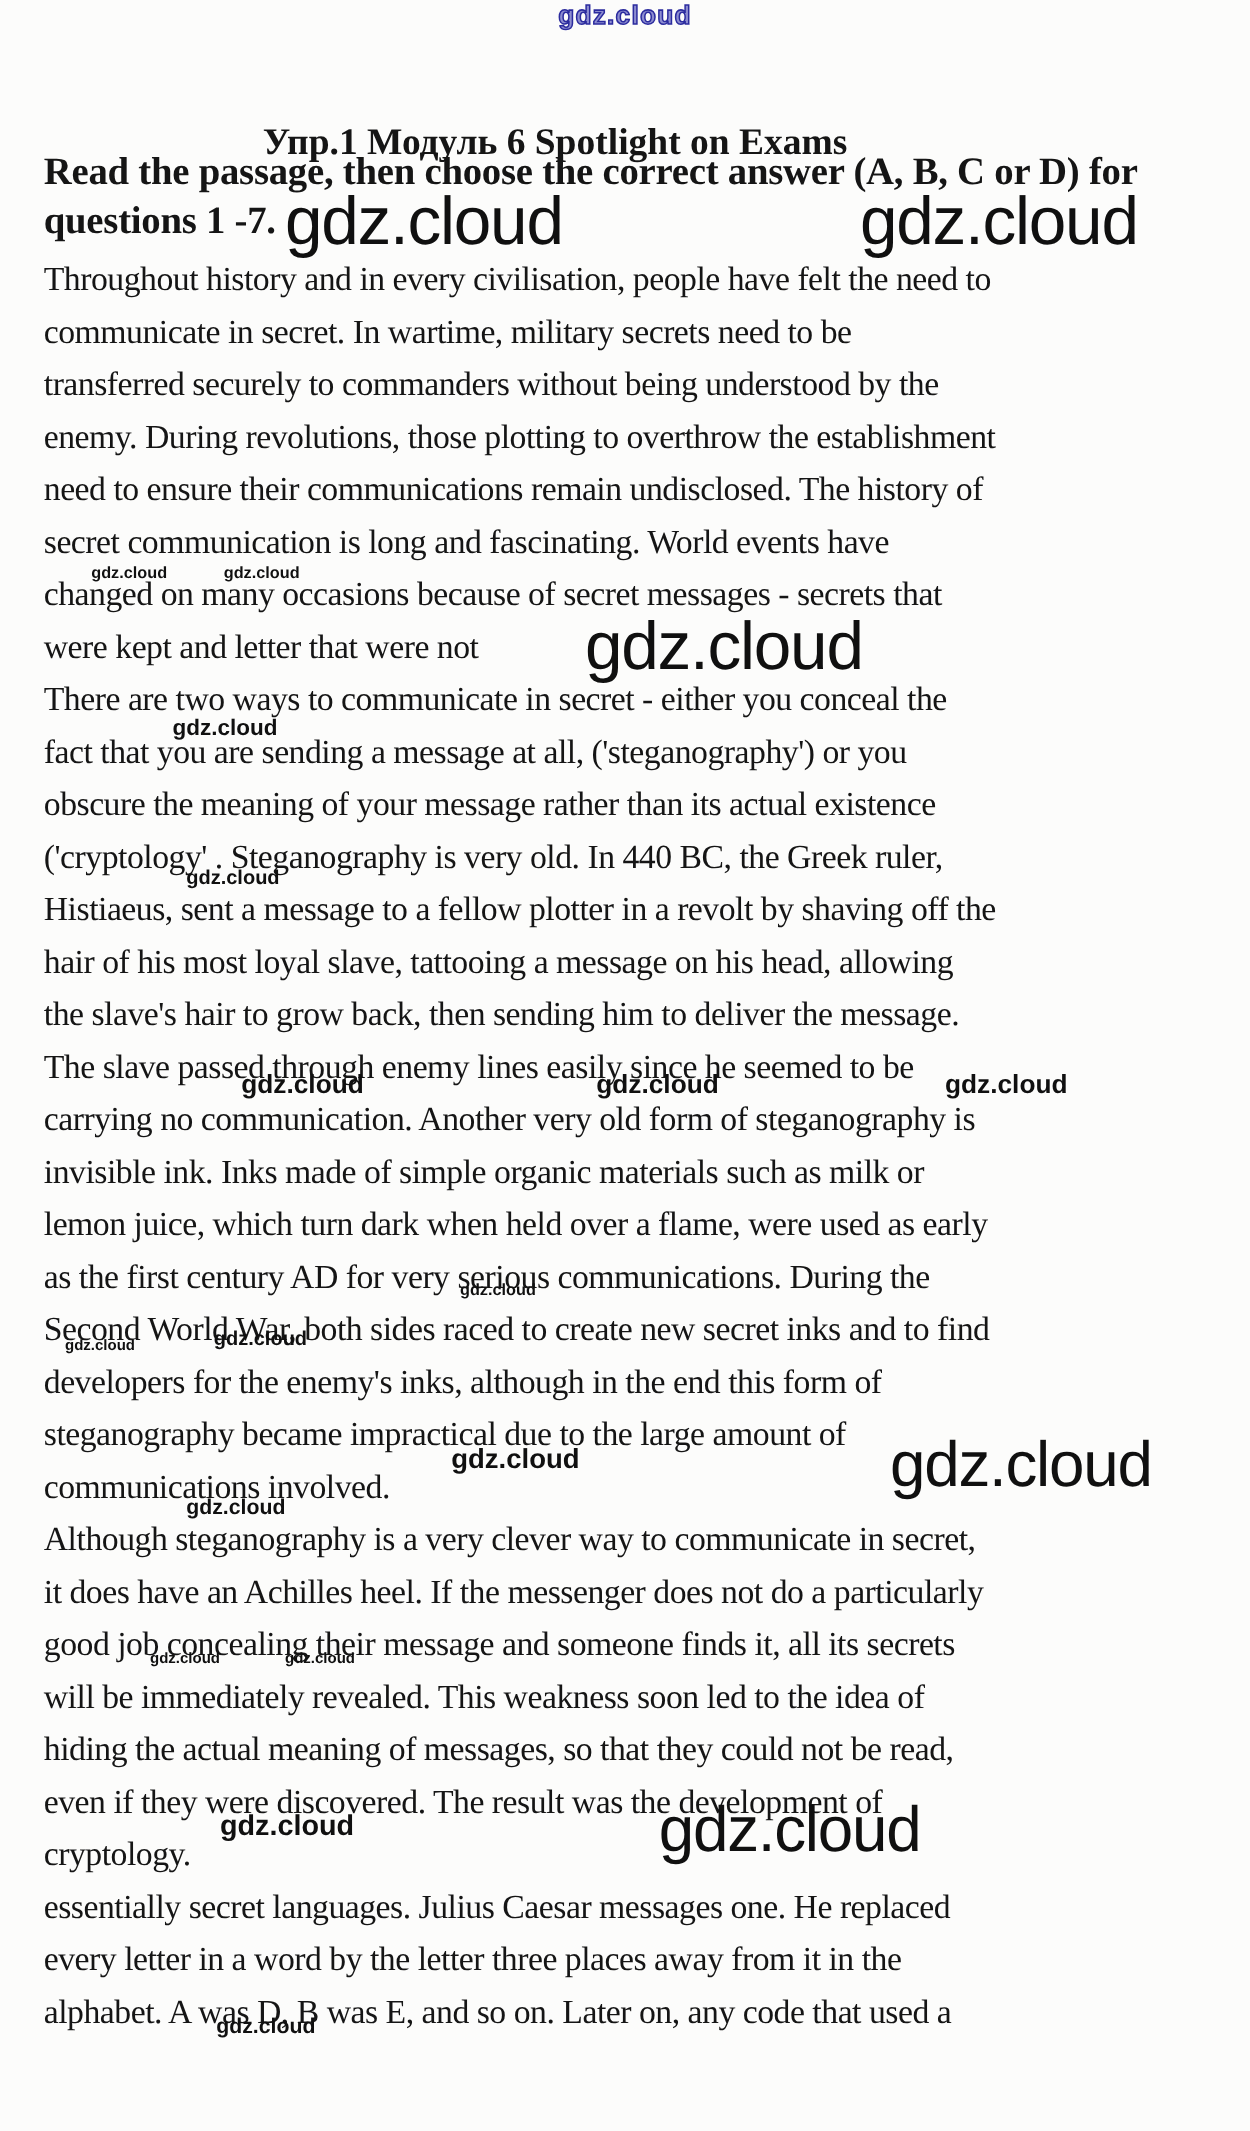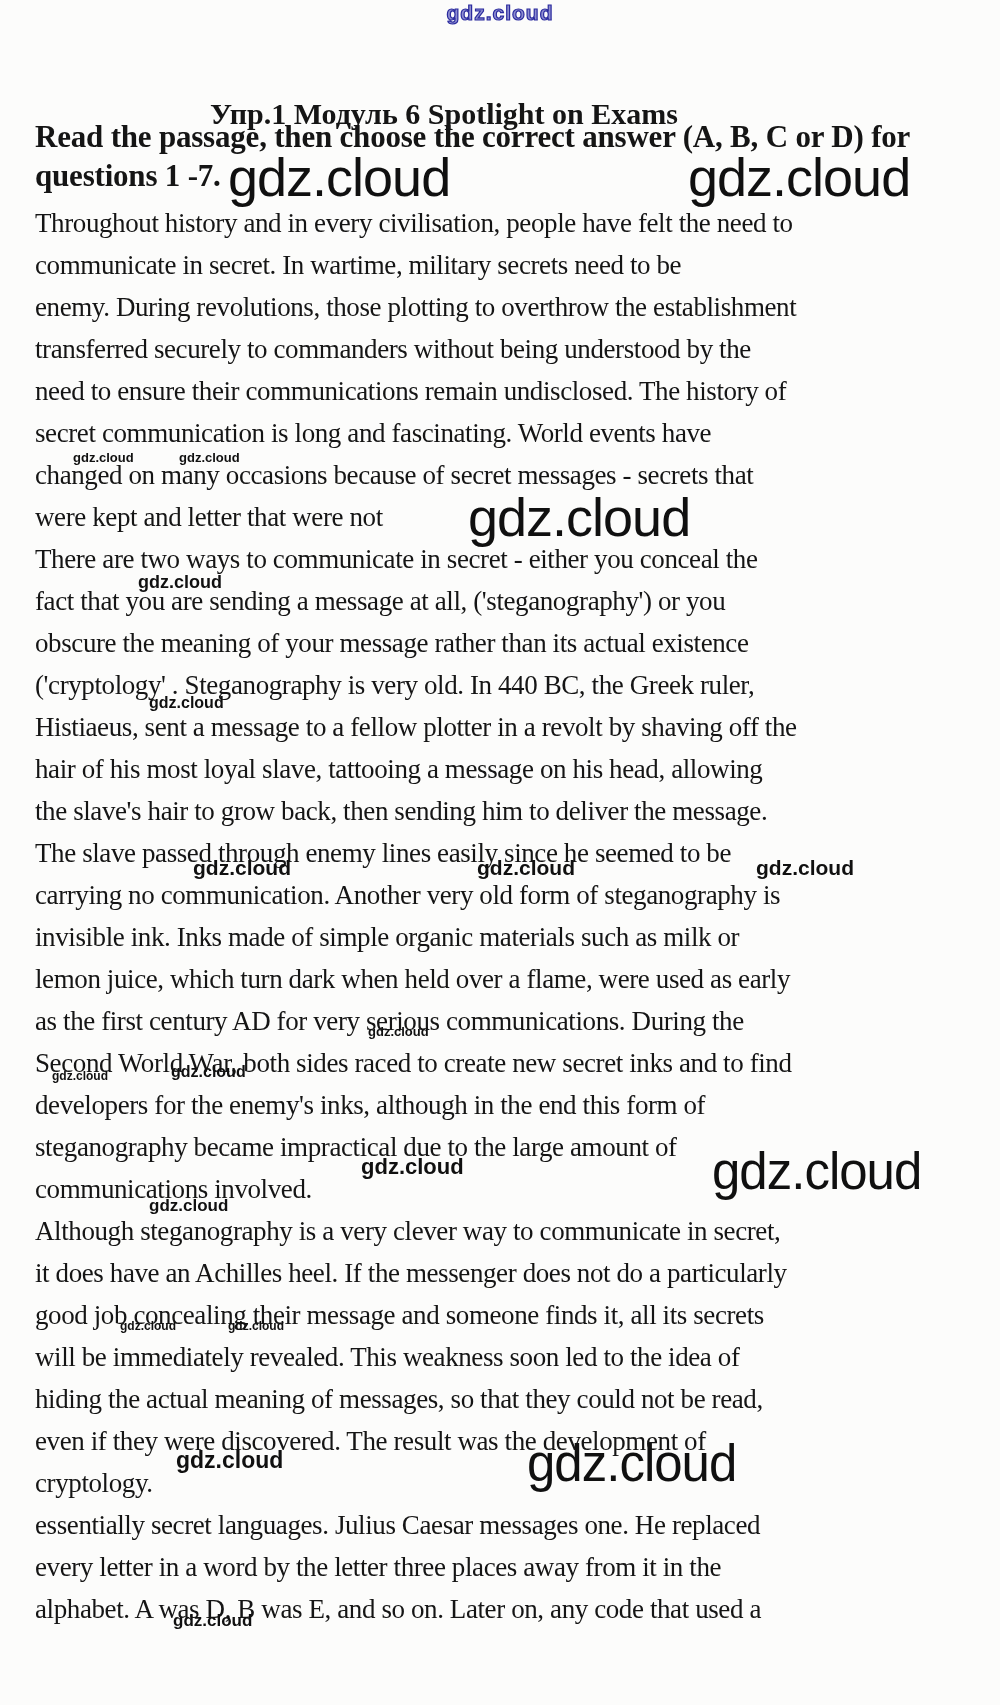--- a/index.html
+++ b/index.html
@@ -61,22 +61,22 @@
   <div class="doc-title">Упр.1 Модуль 6 Spotlight on Exams</div>
 
   <div class="instruction">
     <div>Read the passage, then choose the correct answer (A, B, C or D) for</div>
     <div>questions 1 -7.</div>
   </div>
 
   <div class="passage">
     <div class="pline">Throughout history and in every civilisation, people have felt the need to</div>
     <div class="pline">communicate in secret. In wartime, military secrets need to be</div>
+    <div class="pline">transferred securely to commanders without being understood by the</div>
     <div class="pline">enemy. During revolutions, those plotting to overthrow the establishment</div>
-    <div class="pline">transferred securely to commanders without being understood by the</div>
     <div class="pline">need to ensure their communications remain undisclosed. The history of</div>
     <div class="pline">secret communication is long and fascinating. World events have</div>
     <div class="pline">changed on many occasions because of secret messages - secrets that</div>
     <div class="pline">were kept and letter that were not</div>
     <div class="pline">There are two ways to communicate in secret - either you conceal the</div>
     <div class="pline">fact that you are sending a message at all, ('steganography') or you</div>
     <div class="pline">obscure the meaning of your message rather than its actual existence</div>
     <div class="pline">('cryptology' . Steganography is very old. In 440 BC, the Greek ruler,</div>
     <div class="pline">Histiaeus, sent a message to a fellow plotter in a revolt by shaving off the</div>
     <div class="pline">hair of his most loyal slave, tattooing a message on his head, allowing</div>

